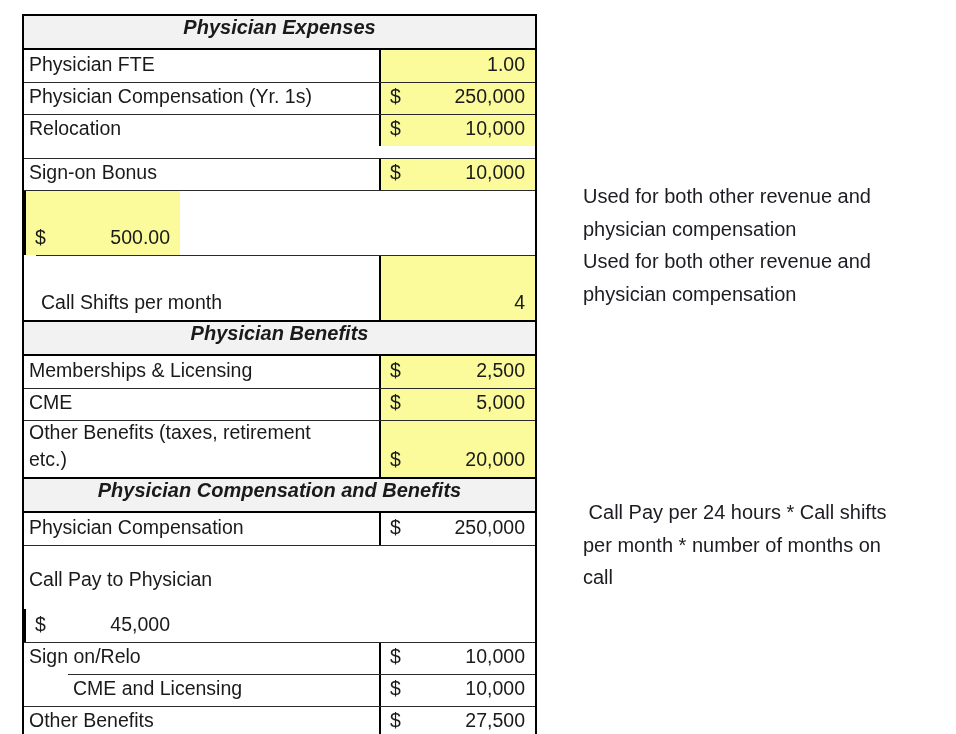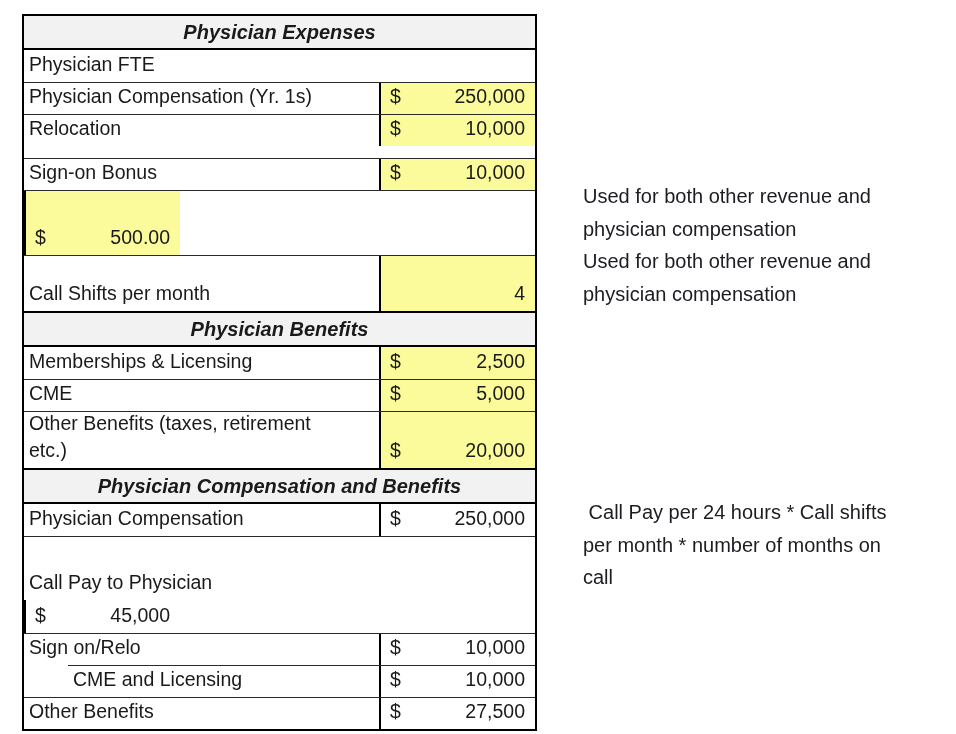--- a/index.html
+++ b/index.html
@@ -19,29 +19,29 @@
     top: 14px;
     width: 515px;
     border: 2px solid #000000;
     box-sizing: border-box;
     background: #ffffff;
   }
   .row {
     display: flex;
     box-sizing: border-box;
     border-top: 1.5px solid #2a2a2a;
+    gap: 12px;
   }
   .row:first-child { border-top: none; }
   .header-row {
     height: 32px;
     border-top: 2px solid #000000;
     border-bottom: 2px solid #000000;
     background: #f2f2f2;
     display: flex;
-    align-items: center;
     justify-content: center;
     font-style: italic;
     font-weight: bold;
     font-size: 20px;
   }
   .header-row:first-child { border-top: none; }
   .header-row + .row { border-top: none; }
   .label-cell {
     flex: 1;
     display: flex;
@@ -78,20 +78,23 @@
 </style>
 </head>
 <body>
 
 <div id="sheet">
     <div class="header-row">
       <span>Physician Expenses</span>
     </div>
     <div class="row" style="height: 32px;">
       <div class="label-cell"><span>Physician FTE</span></div>
+      <div class="value-cell hl no-currency">
+        <span>1.00</span>
+      </div>
     </div>
     <div class="row" style="height: 32px;">
       <div class="label-cell"><span>Physician Compensation (Yr. 1s)</span></div>
       <div class="value-cell hl">
         <span>$</span>
         <span>250,000</span>
       </div>
     </div>
     <div class="row" style="height: 32px;">
       <div class="label-cell"><span>Relocation</span></div>
@@ -106,21 +109,21 @@
         <span>$</span>
         <span>10,000</span>
       </div>
     </div>
     <div class="row" style="height: 65px;">
       <div class="value-cell hl">
         <span>$</span>
         <span>500.00</span>
       </div>
     </div>
-    <div class="row" style="height: 56px;">
+    <div class="row" style="height: 65px; margin-left: 12px;">
       <div class="label-cell"><span>Call Shifts per month</span></div>
       <div class="value-cell hl no-currency">
         <span>4</span>
       </div>
     </div>
     <div class="header-row">
       <span>Physician Benefits</span>
     </div>
     <div class="row" style="height: 32px;">
       <div class="label-cell"><span>Memberships &amp; Licensing</span></div>

